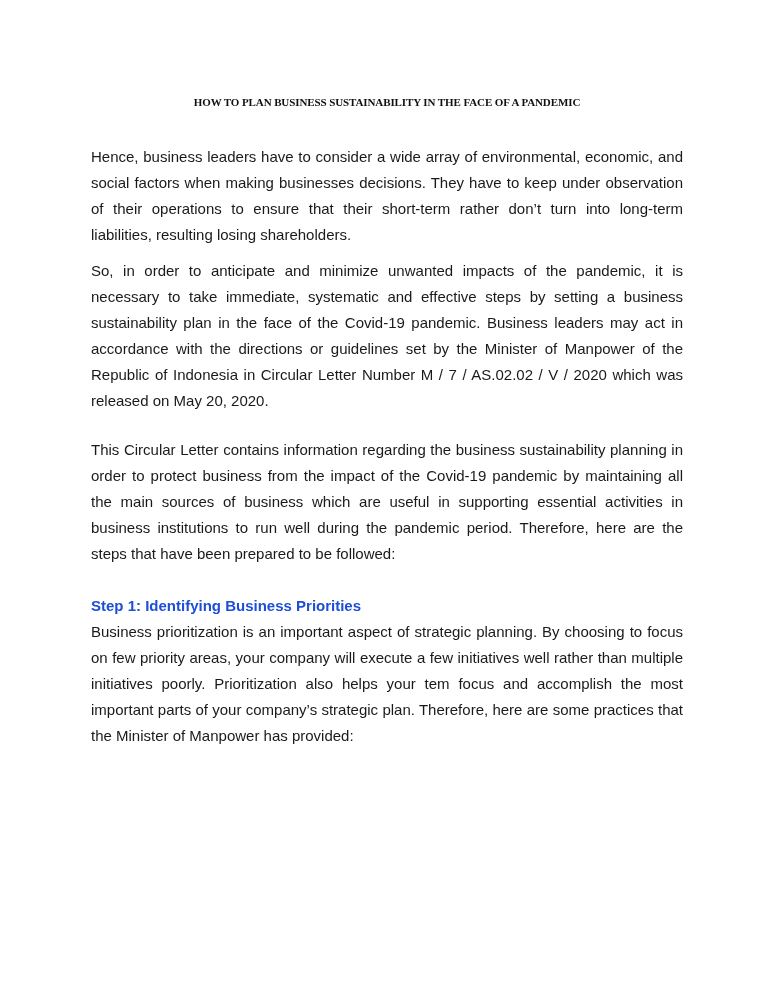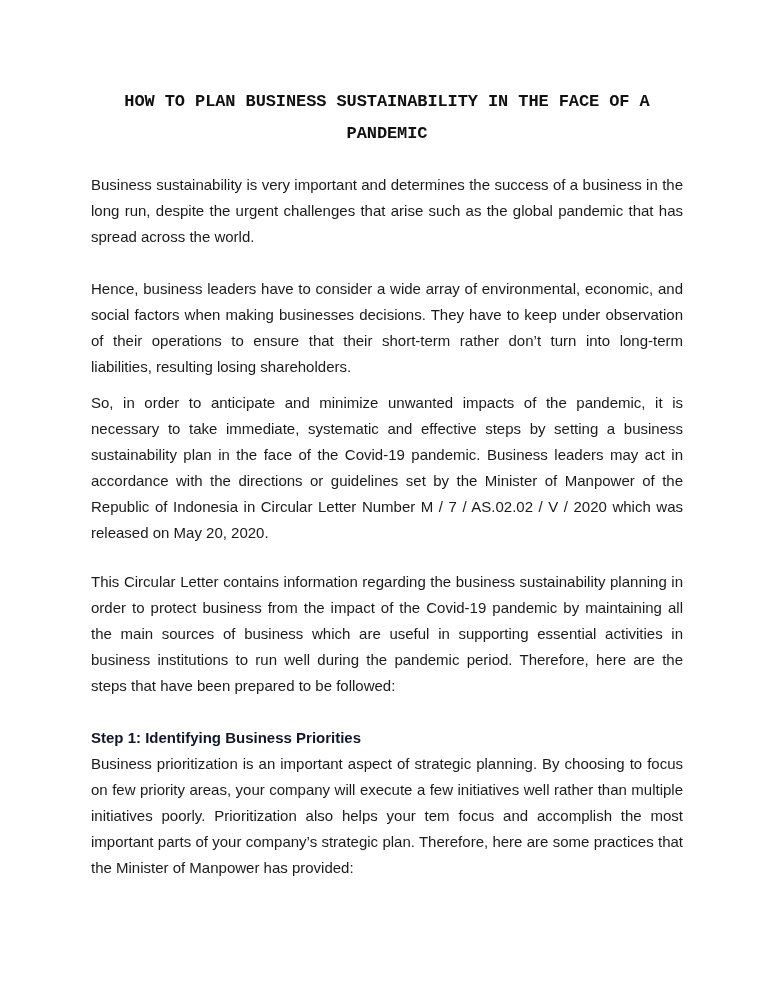--- a/index.html
+++ b/index.html
@@ -15,23 +15,23 @@
       color: #1a1a1a;
       font-family: "Liberation Sans", sans-serif;
     }
     .page {
       position: absolute;
       left: 91px;
       top: 86px;
       width: 592px;
     }
     .title {
-      font-family: Liberation Mono, monospace;
+      font-family: Liberation Serif, serif;
       font-weight: bold;
-      font-size: 17px;
+      font-size: 11px;
       line-height: 32px;
       text-align: center;
       margin: 0 -12px 0 -12px;
       letter-spacing: -0.1px;
       color: #111111;
     }
     .para {
       font-size: 15px;
       line-height: 26px;
       text-align: justify;
@@ -40,30 +40,29 @@
     }
     .p1 { margin-top: 22px; }
     .p2 { margin-top: 26px; }
     .p3 { margin-top: 10px; }
     .p4 { margin-top: 23px; }
     .step-heading {
       font-weight: bold;
       font-size: 15px;
       line-height: 26px;
       margin: 26px 0 0 0;
-      color: #0f172a;
+      color: #1d4ed8;
     }
     .p5 { margin-top: 0; }
   </style>
 </head>
 <body>
 
 <div class="page">
   <h1 class="title">HOW TO PLAN BUSINESS SUSTAINABILITY IN THE FACE OF A PANDEMIC</h1>
 
-  <p class="para p1">Business sustainability is very important and determines the success of a business in the long run, despite the urgent challenges that arise such as the global pandemic that has spread across the world.</p>
   <p class="para p2">Hence, business leaders have to consider a wide array of environmental, economic, and social factors when making businesses decisions. They have to keep under observation of their operations to ensure that their short-term rather don’t turn into long-term liabilities, resulting losing shareholders.</p>
   <p class="para p3">So, in order to anticipate and minimize unwanted impacts of the pandemic, it is necessary to take immediate, systematic and effective steps by setting a business sustainability plan in the face of the Covid-19 pandemic. Business leaders may act in accordance with the directions or guidelines set by the Minister of Manpower of the Republic of Indonesia in Circular Letter Number M / 7 / AS.02.02 / V / 2020 which was released on May 20, 2020.</p>
   <p class="para p4">This Circular Letter contains information regarding the business sustainability planning in order to protect business from the impact of the Covid-19 pandemic by maintaining all the main sources of business which are useful in supporting essential activities in business institutions to run well during the pandemic period. Therefore, here are the steps that have been prepared to be followed:</p>
 
   <h2 class="step-heading">Step 1: Identifying Business Priorities</h2>
   <p class="para p5">Business prioritization is an important aspect of strategic planning. By choosing to focus on few priority areas, your company will execute a few initiatives well rather than multiple initiatives poorly. Prioritization also helps your tem focus and accomplish the most important parts of your company’s strategic plan. Therefore, here are some practices that the Minister of Manpower has provided:</p>
 </div>
 
 </body></html>

